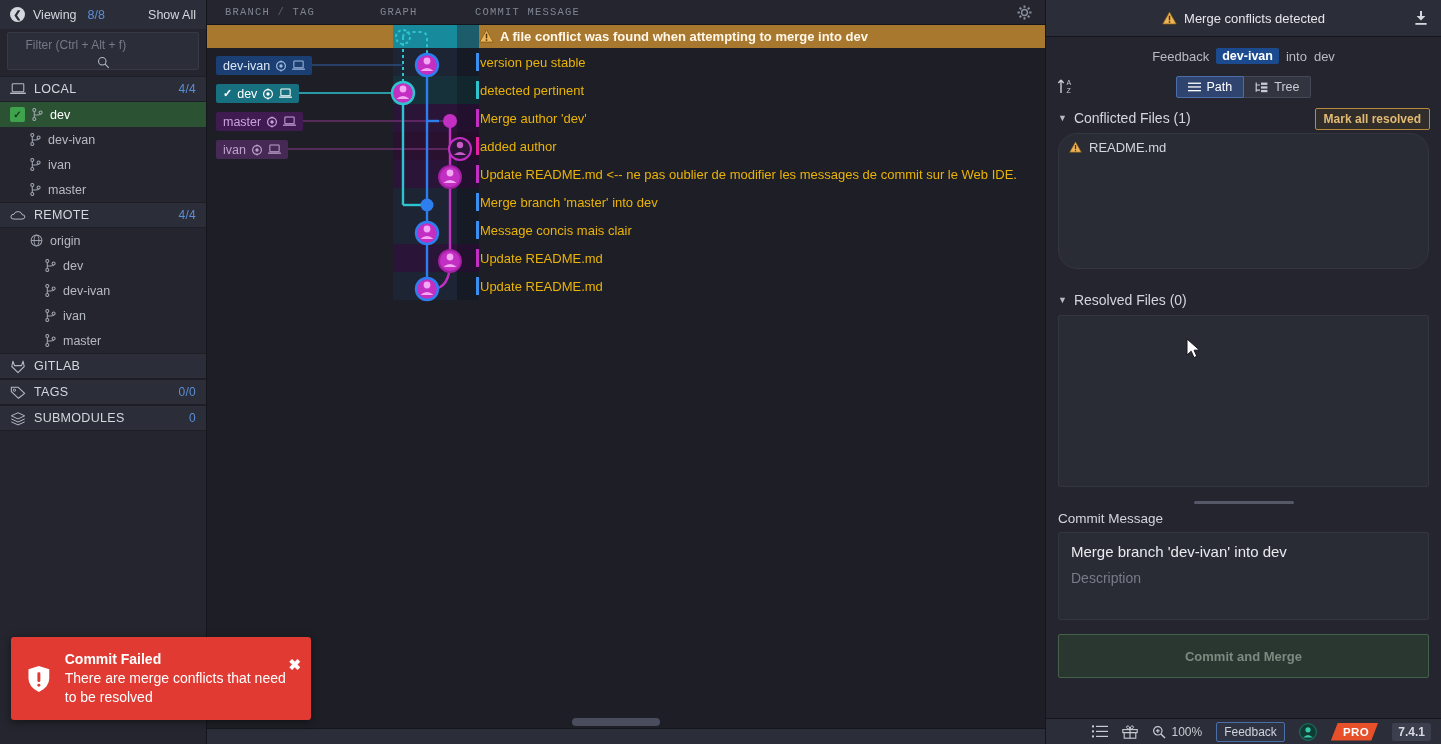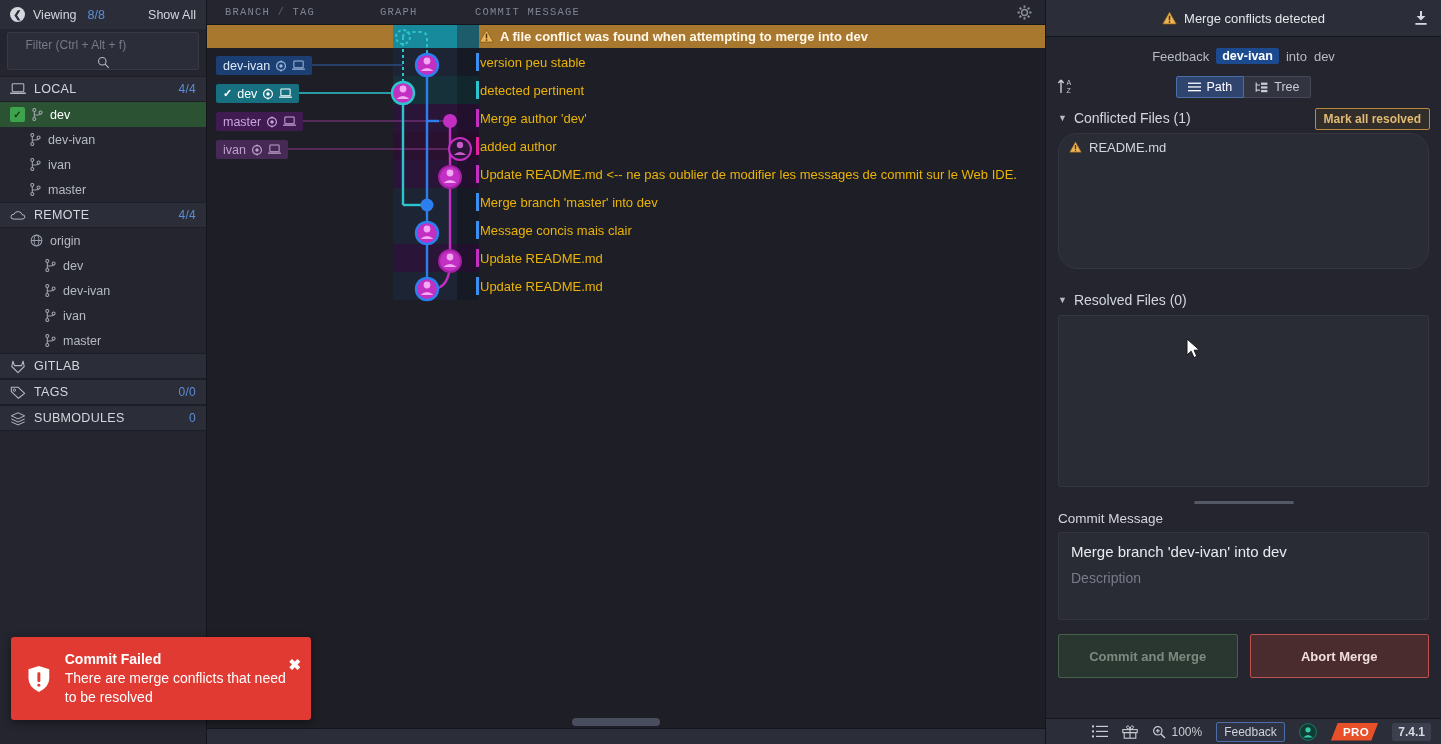--- a/index.html
+++ b/index.html
@@ -700,21 +700,20 @@
 
     <div class="commit-label">Commit Message</div>
 
     <div class="commit-box">
       <div class="commit-summary">Merge branch 'dev-ivan' into dev</div>
       <div class="commit-desc">Description</div>
     </div>
 
     <div class="btn-row">
       <button class="btn btn-commit">Commit and Merge</button>
-      <button class="btn btn-abort">Abort Merge</button>
     </div>
 
     <div class="statusbar">
       <svg width="16" height="13" viewBox="0 0 16 13">
         <g fill="#c9ccd4">
           <rect x="0" y="0.4" width="2" height="2"></rect>
             <rect x="4" y="0.8" width="12" height="1.2"></rect>
           <rect x="0" y="5.4" width="2" height="2"></rect>
             <rect x="4" y="5.8" width="12" height="1.2"></rect>
           <rect x="0" y="10.4" width="2" height="2"></rect>

